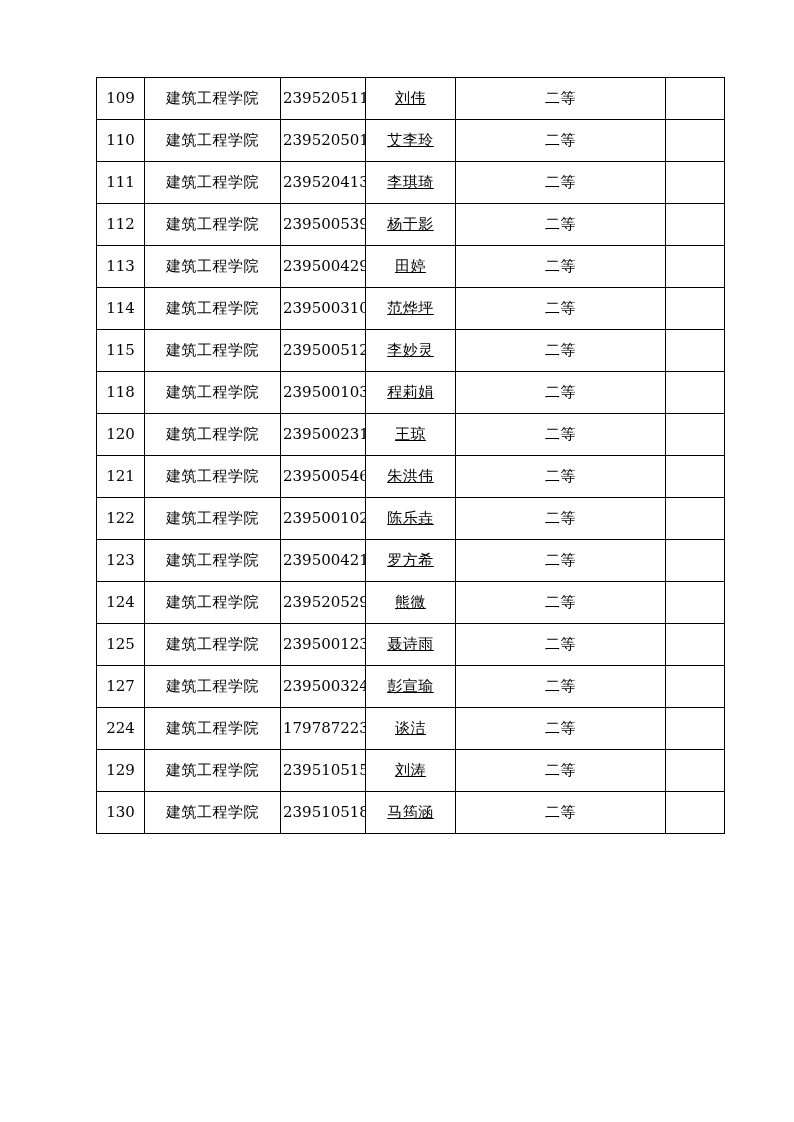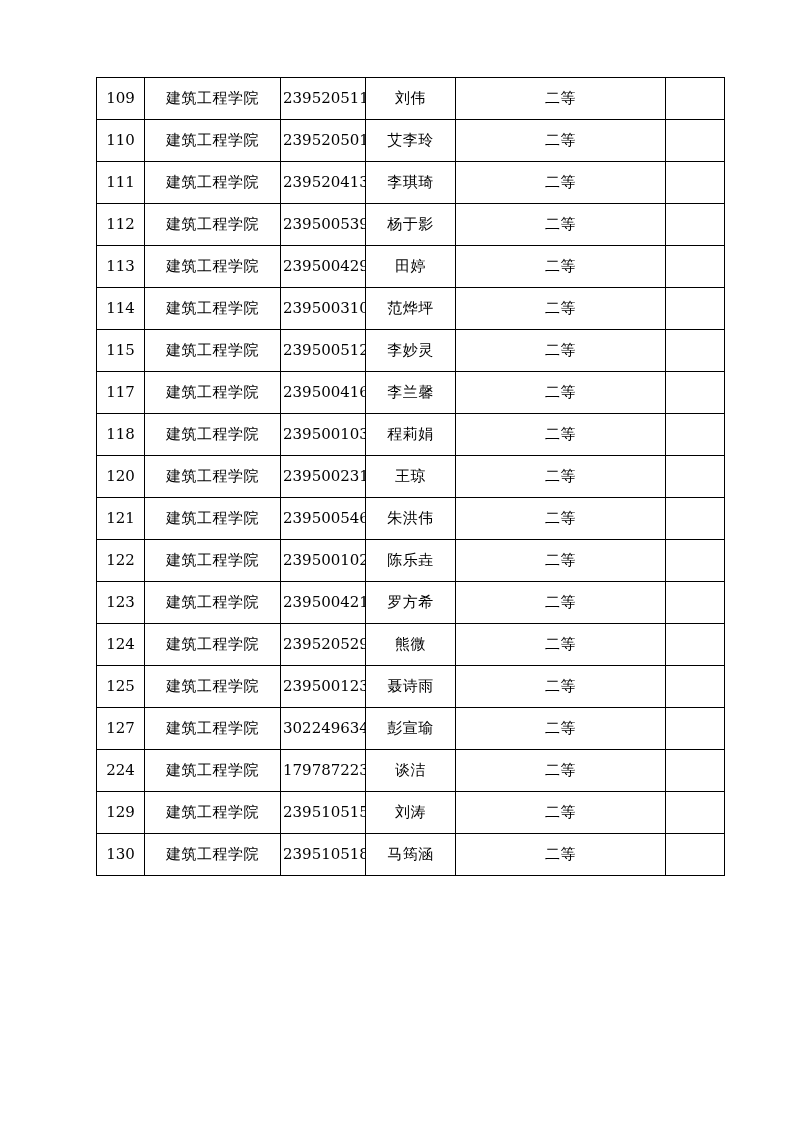--- a/index.html
+++ b/index.html
@@ -61,20 +61,21 @@
     letter-spacing: 0.5px;
     margin-left: 8px;
   }
   td.id-cell {
     font-size: 12.5px;
     letter-spacing: 0px;
   }
   td.name-cell {
     font-size: 14.5px;
     letter-spacing: 0.5px;
+    text-decoration: underline;
   }
   td.grade-cell {
     font-size: 14.5px;
     letter-spacing: 0.5px;
   }
   td.note-cell {
     font-size: 14.5px;
   }
 </style>
 </head>
@@ -142,28 +143,20 @@
           </tr>
           <tr>
             <td class="index-cell">115</td>
             <td class="college-cell">建筑工程学院</td>
             <td class="id-cell">239500512</td>
             <td class="name-cell">李妙灵</td>
             <td class="grade-cell">二等</td>
             <td class="note-cell"></td>
           </tr>
           <tr>
-            <td class="index-cell">117</td>
-            <td class="college-cell">建筑工程学院</td>
-            <td class="id-cell">239500416</td>
-            <td class="name-cell">李兰馨</td>
-            <td class="grade-cell">二等</td>
-            <td class="note-cell"></td>
-          </tr>
-          <tr>
             <td class="index-cell">118</td>
             <td class="college-cell">建筑工程学院</td>
             <td class="id-cell">239500103</td>
             <td class="name-cell">程莉娟</td>
             <td class="grade-cell">二等</td>
             <td class="note-cell"></td>
           </tr>
           <tr>
             <td class="index-cell">120</td>
             <td class="college-cell">建筑工程学院</td>
@@ -208,21 +201,21 @@
             <td class="index-cell">125</td>
             <td class="college-cell">建筑工程学院</td>
             <td class="id-cell">239500123</td>
             <td class="name-cell">聂诗雨</td>
             <td class="grade-cell">二等</td>
             <td class="note-cell"></td>
           </tr>
           <tr>
             <td class="index-cell">127</td>
             <td class="college-cell">建筑工程学院</td>
-            <td class="id-cell">302249634</td>
+            <td class="id-cell">239500324</td>
             <td class="name-cell">彭宣瑜</td>
             <td class="grade-cell">二等</td>
             <td class="note-cell"></td>
           </tr>
           <tr>
             <td class="index-cell">224</td>
             <td class="college-cell">建筑工程学院</td>
             <td class="id-cell">179787223</td>
             <td class="name-cell">谈洁</td>
             <td class="grade-cell">二等</td>

